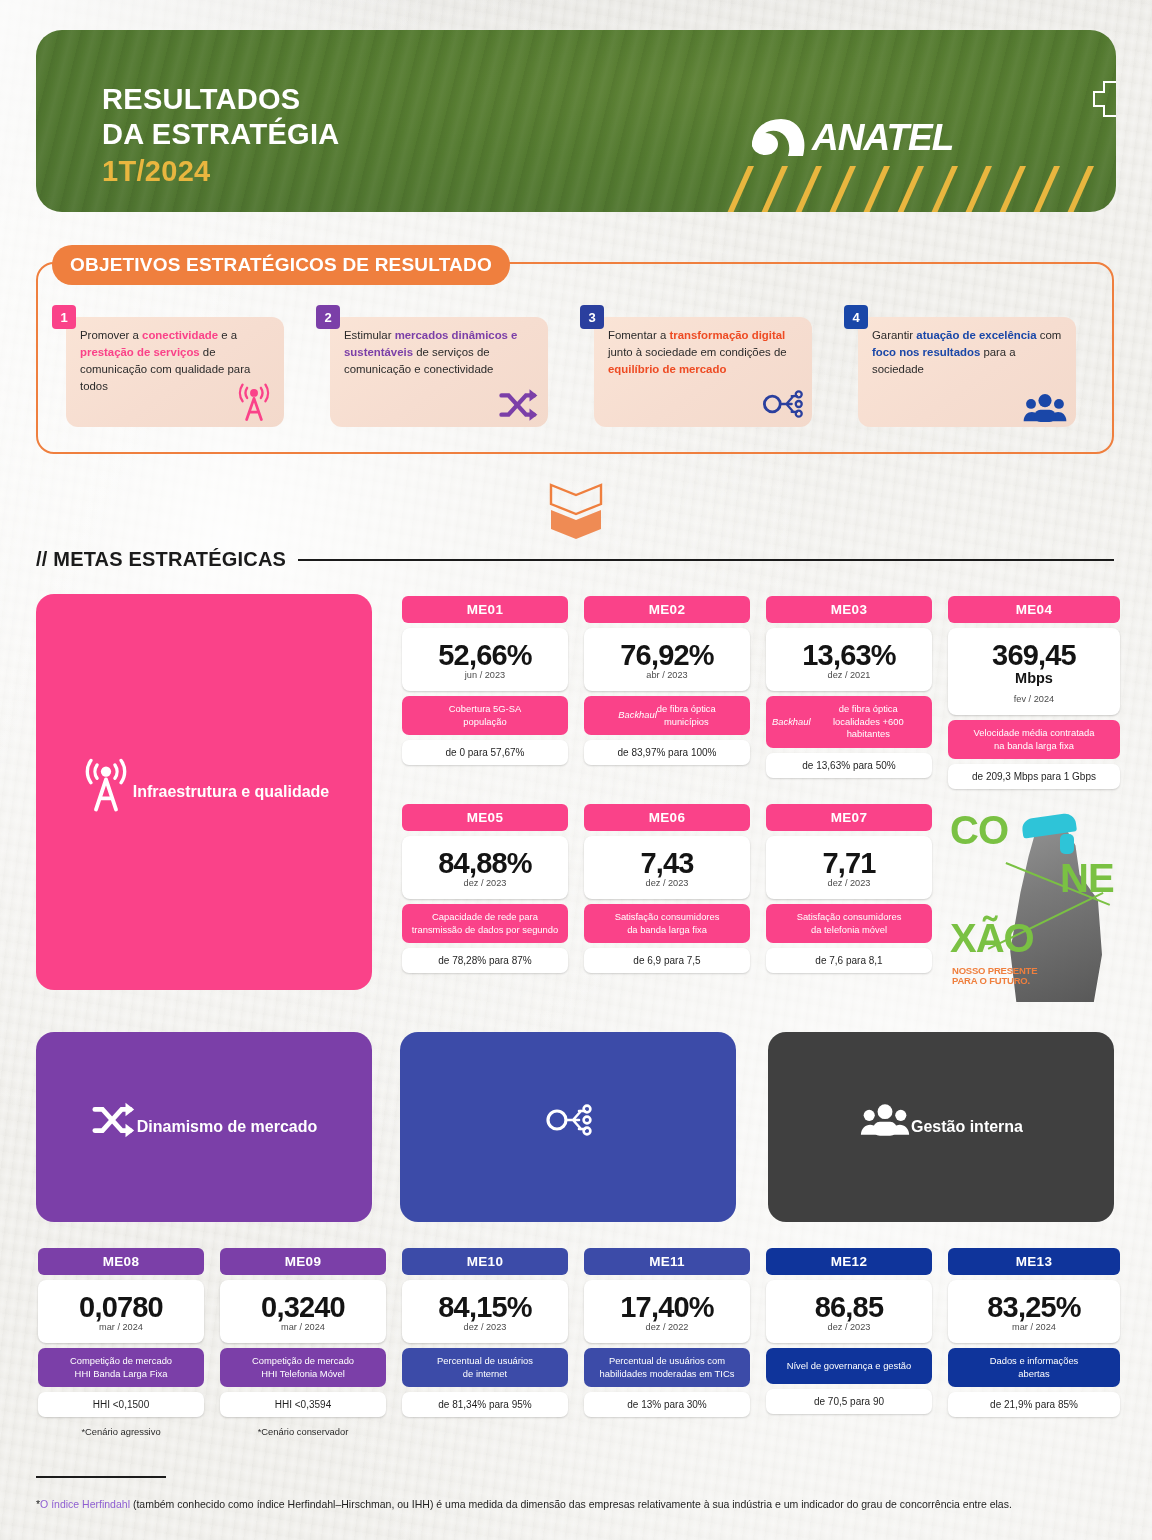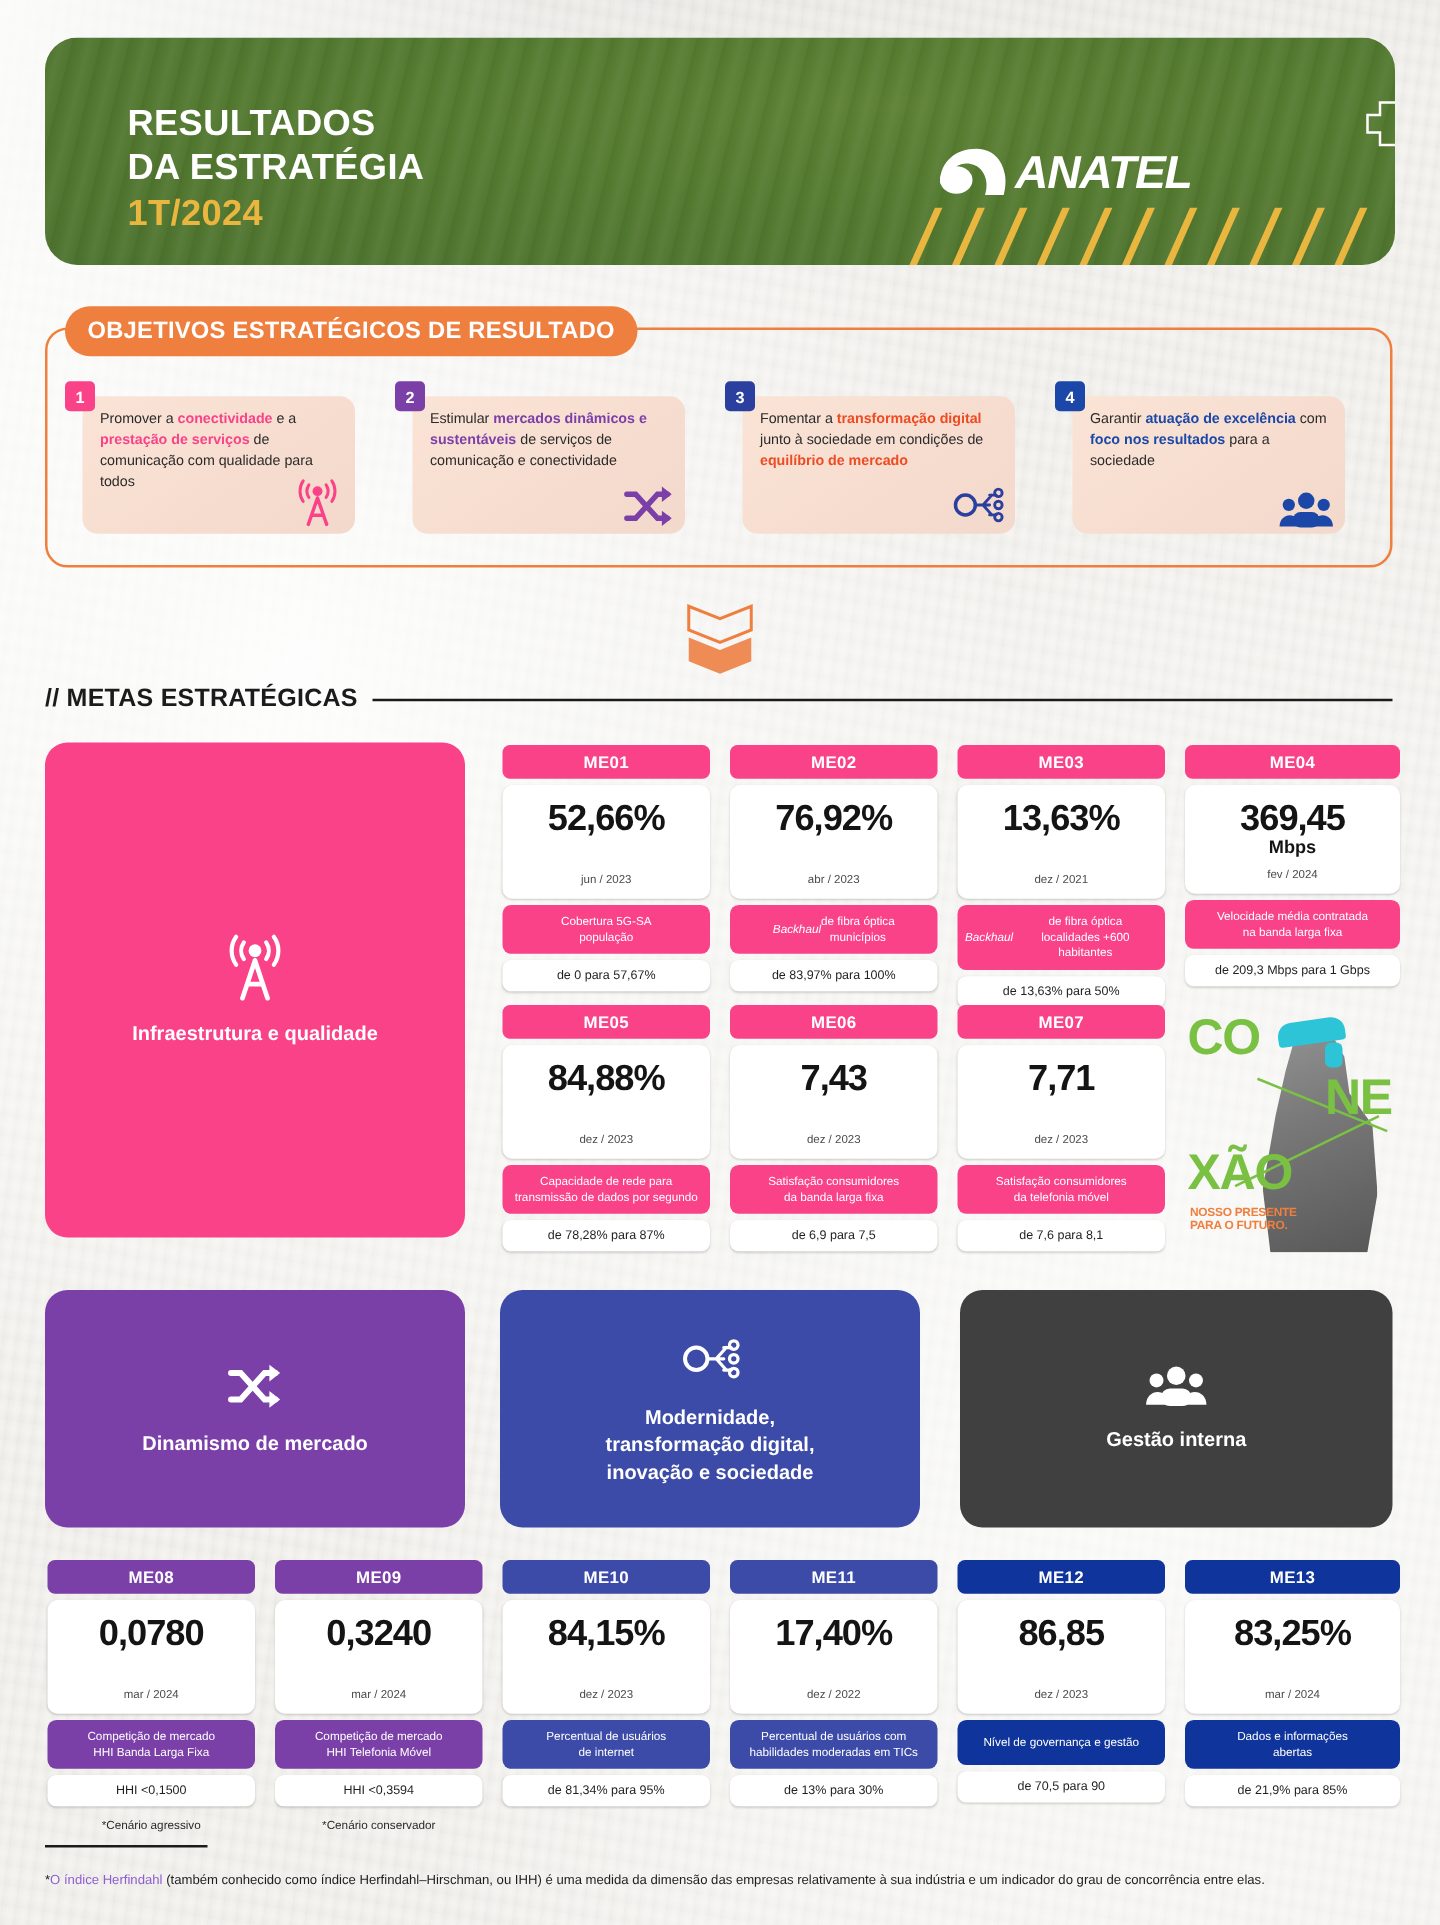--- a/index.html
+++ b/index.html
@@ -83,21 +83,21 @@
 
   
   .chev{position:absolute;left:548px;top:482px;width:56px;height:58px}
   .metas-head{position:absolute;left:36px;top:548px;display:flex;align-items:center;gap:12px;width:1078px}
   .metas-head .txt{font-size:20px;font-weight:bold;color:#1b1b1b;letter-spacing:.2px;white-space:nowrap}
   .metas-head .rule{flex:1;height:2px;background:#1b1b1b}
 
   
   .cat{
     position:absolute;border-radius:18px;color:#fff;
-    display:flex;flex-direction:column;align-items:center;justify-content:center;
+    display:flex;flex-direction:row;align-items:center;justify-content:center;
     text-align:center;font-weight:bold;font-size:16px;line-height:1.38;
   }
   .cat .ic{margin-bottom:14px}
   .cat-infra{left:36px;top:594px;width:336px;height:396px;background:#fa4289}
   .cat-dina{left:36px;top:1032px;width:336px;height:190px;background:#7b3fa8}
   .cat-mod{left:400px;top:1032px;width:336px;height:190px;background:#3c4ba8}
   .cat-gest{left:768px;top:1032px;width:346px;height:190px;background:#404040}
 
   
   .me{position:absolute;width:166px}
@@ -105,21 +105,21 @@
     height:27px;border-radius:6px;color:#fff;font-size:13.5px;font-weight:bold;
     display:flex;align-items:center;justify-content:center;letter-spacing:.3px;
   }
   .me .value-box{
     margin-top:5px;background:#fff;border-radius:8px;
     box-shadow:0 1px 2px rgba(0,0,0,.18);
     padding:13px 6px 11px;text-align:center;
   }
   .me .value{font-size:29px;font-weight:bold;color:#141414;letter-spacing:-.8px;line-height:1}
   .me .unit{font-size:14.5px;font-weight:bold;color:#141414;line-height:1.1;margin-top:1px}
-  .me .date{font-size:9.2px;color:#4b4b4b;margin-top:28px}
+  .me .date{font-size:9.2px;color:#4b4b4b;margin-top:0}
   .me .value-box.tall .date{margin-top:7px}
   .me .desc{
     margin-top:5px;border-radius:7px;color:#fff;
     font-size:9.4px;line-height:1.34;text-align:center;
     padding:7px 6px;min-height:36px;
     display:flex;align-items:center;justify-content:center;
   }
   .me .desc i{font-style:italic}
   .me .goal{
     margin-top:5px;background:#fff;border-radius:7px;
@@ -283,23 +283,20 @@
   </div>
 
   <div class="cat cat-mod">
     <svg class="ic" width="50" height="46" viewBox="0 0 50 46">
       <circle cx="14" cy="23" r="9" fill="none" stroke="#fff" stroke-width="3.2"></circle>
       <path d="M23 23h13 M30 23l8-9 M30 23l8 9 M36 14h6 M36 32h6" stroke="#fff" stroke-width="2.6" fill="none" stroke-linecap="round"></path>
       <circle cx="44" cy="12" r="3.4" fill="none" stroke="#fff" stroke-width="2.6"></circle>
       <circle cx="44" cy="23" r="3.4" fill="none" stroke="#fff" stroke-width="2.6"></circle>
       <circle cx="44" cy="34" r="3.4" fill="none" stroke="#fff" stroke-width="2.6"></circle>
     </svg>
-    <span style="white-space:pre-line">Modernidade,
-transformação digital,
-inovação e sociedade</span>
   </div>
 
   <div class="cat cat-gest">
     <svg class="ic" width="52" height="38" viewBox="0 0 56 40">
       <circle cx="28" cy="11" r="8" fill="#fff"></circle>
       <circle cx="11" cy="15" r="6" fill="#fff"></circle>
       <circle cx="45" cy="15" r="6" fill="#fff"></circle>
       <path d="M2 36c0-7 5-11 10-11s10 4 10 11z" fill="#fff"></path>
       <path d="M34 36c0-7 5-11 10-11s10 4 10 11z" fill="#fff"></path>
       <rect x="15" y="22" width="26" height="15" rx="7.5" fill="#fff"></rect>

